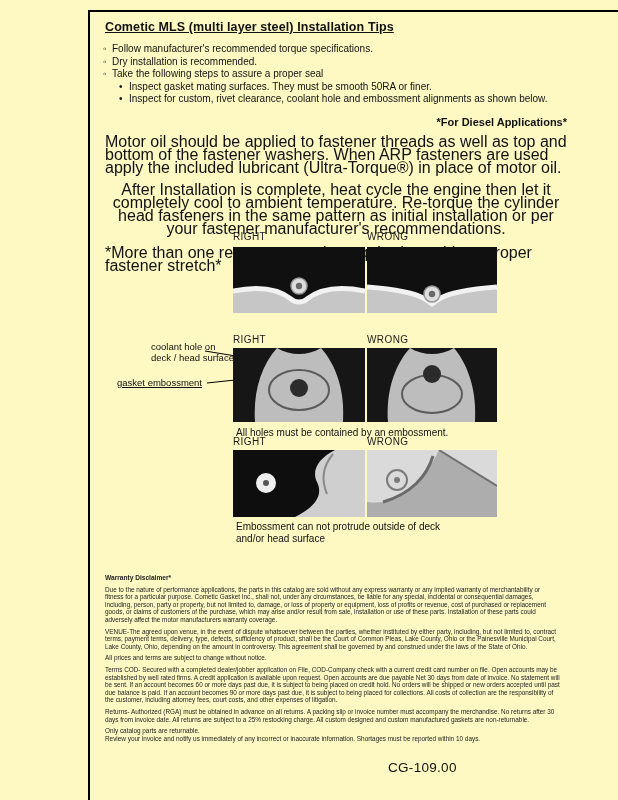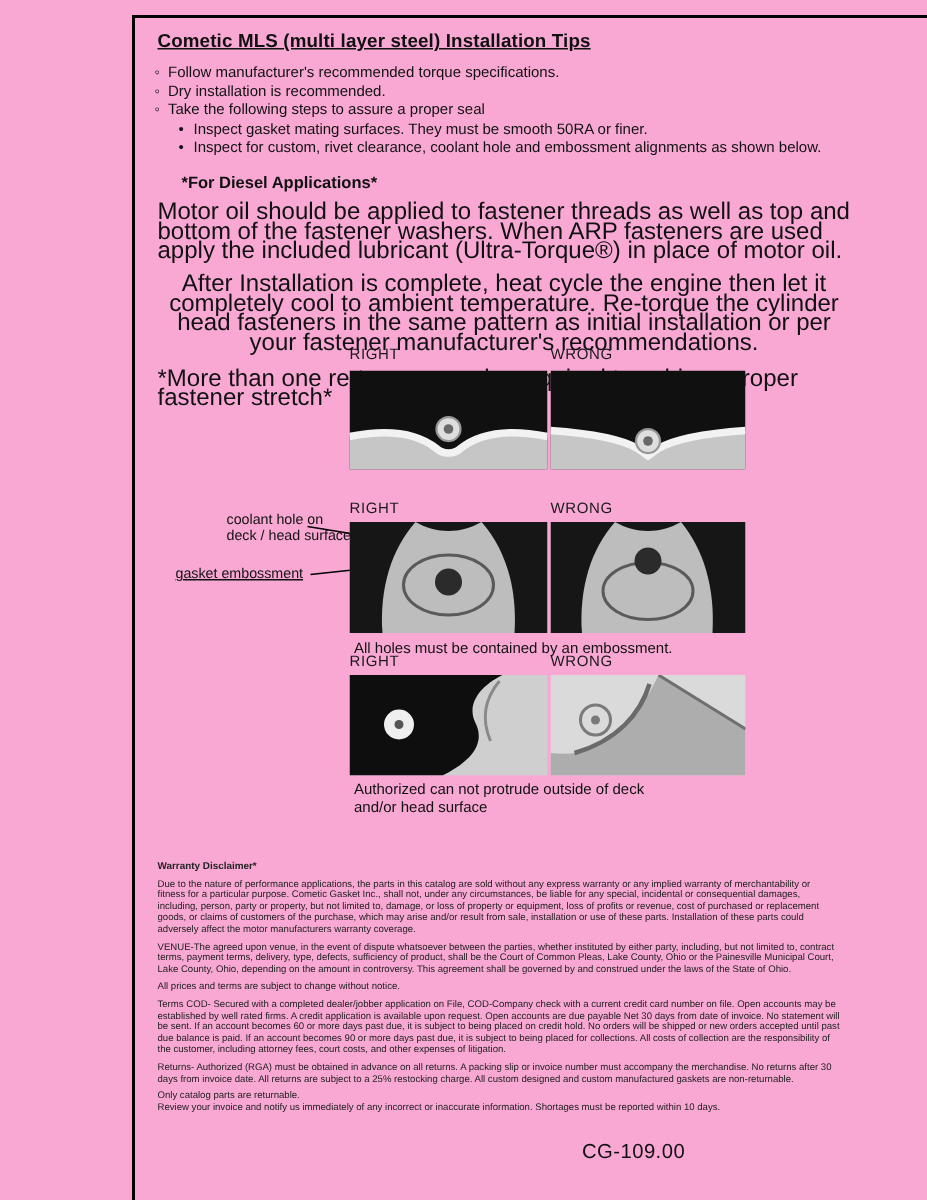--- a/index.html
+++ b/index.html
@@ -1,33 +1,33 @@
 <!DOCTYPE html>
 <html><head>
 <meta charset="utf-8">
 <title>Cometic MLS Installation Tips</title>
 <style>
   * { margin:0; padding:0; box-sizing:border-box; }
   html,body { background:#ffffff; }
   body { font-family:"Liberation Sans", sans-serif; color:#111; }
-  .page { position:relative; width:618px; height:800px; background:#f9a8d4; overflow:hidden; }
+  .page { position:relative; width:618px; height:800px; background:#fef9c3; overflow:hidden; }
   .frame { position:absolute; left:88px; top:10px; right:0; bottom:0;
            border-left:2px solid #000; border-top:2px solid #000; pointer-events:none; }
 
   
   .tips { position:absolute; left:103px; top:20px; width:482px; }
   .title { font-size:12.5px; font-weight:bold; text-decoration:underline; margin:0 0 9px 2px; letter-spacing:.1px; }
   .li { display:flex; font-size:10px; line-height:12.5px; }
   .li .mk { width:9px; flex:0 0 9px; }
   .li.l2 { margin-left:16px; }
   .li.l2 .mk { width:10px; flex:0 0 10px; }
 
   
   .diesel { position:absolute; left:105px; top:116px; width:462px; }
-  .diesel h2 { font-size:11px; font-weight:bold; margin:0 0 7px 16px; }
+  .diesel h2 { font-size:11px; font-weight:bold; margin:0 0 7px 16px;text-align:right; }
   .diesel p { font-size:16px; line-height:13px; }
   .diesel p.p1 { margin-bottom:9px; }
   .diesel p.p2 { margin-bottom:11px;text-align:center; }
 
   
   .diag-label { position:absolute; width:132px; text-align:left; font-size:10px; color:#1a1a1a; letter-spacing:.4px; }
   .panel { position:absolute; }
   .panel svg { display:block; width:100%; height:100%; }
   .caption { position:absolute; font-size:10px; line-height:12px; color:#111; }
   .ann { position:absolute; font-size:9.5px; line-height:11px; color:#111; }
@@ -152,21 +152,21 @@
     <svg viewBox="0 0 130 67" preserveAspectRatio="none">
       <rect width="130" height="67" fill="#dadada"></rect>
       <path d="M72,0 L130,36 V67 H0 V52 C32,56 54,38 72,0 Z" fill="#adadad"></path>
       <path d="M72,0 L130,36" stroke="#6f6f6f" stroke-width="2" fill="none"></path>
       <path d="M66,6 C60,26 44,44 16,52" stroke="#6a6a6a" stroke-width="3" fill="none"></path>
       <circle cx="30" cy="30" r="10" fill="none" stroke="#7a7a7a" stroke-width="2"></circle>
       <circle cx="30" cy="30" r="3" fill="#7a7a7a"></circle>
     </svg>
   </div>
   <div class="caption" style="left:236px; top:521px;">
-    <div>Authorized can not protrude outside of deck</div>
+    <div>Embossment can not protrude outside of deck</div>
     <div>and/or head surface</div>
   </div>
 
   <div class="legal">
     <h3>Warranty Disclaimer*</h3>
     <p>Due to the nature of performance applications, the parts in this catalog are sold without any express warranty or any implied warranty of merchantability or fitness for a particular purpose.  Cometic Gasket Inc., shall not, under any circumstances, be liable for any special, incidental or consequential damages, including, person, party or property, but not limited to, damage, or loss of property or equipment, loss of profits or revenue, cost of purchased or replacement goods, or claims of customers of the purchase, which may arise and/or result from sale, installation or use of these parts.  Installation of these parts could adversely affect the motor manufacturers warranty coverage.</p>
     <p>VENUE-The agreed upon venue, in the event of dispute whatsoever between the parties, whether instituted by either party, including, but not limited to, contract terms, payment terms, delivery, type, defects, sufficiency of product, shall be the Court of Common Pleas, Lake County, Ohio or the Painesville Municipal Court, Lake County, Ohio, depending on the amount in controversy.  This agreement shall be governed by and construed under the laws of the State of Ohio.</p>
     <p>All prices and terms are subject to change without notice.</p>
     <p>Terms COD- Secured with a completed dealer/jobber application on File, COD-Company check with a current credit card number on file.  Open accounts may be established by well rated firms.  A credit application is available upon request.  Open accounts are due payable Net 30 days from date of invoice.  No statement will be sent.  If an account becomes 60 or more days past due, it is subject to being placed on credit hold.  No orders will be shipped or new orders accepted until past due balance is paid.  If an account becomes 90 or more days past due, it is subject to being placed for collections.  All costs of collection are the responsibility of the customer, including attorney fees, court costs, and other expenses of litigation.</p>
     <p>Returns- Authorized (RGA) must be obtained in advance on all returns.  A packing slip or invoice number must accompany the merchandise.  No returns after 30 days from invoice date.  All returns are subject to a 25% restocking charge.  All custom designed and custom manufactured gaskets are non-returnable.</p>

